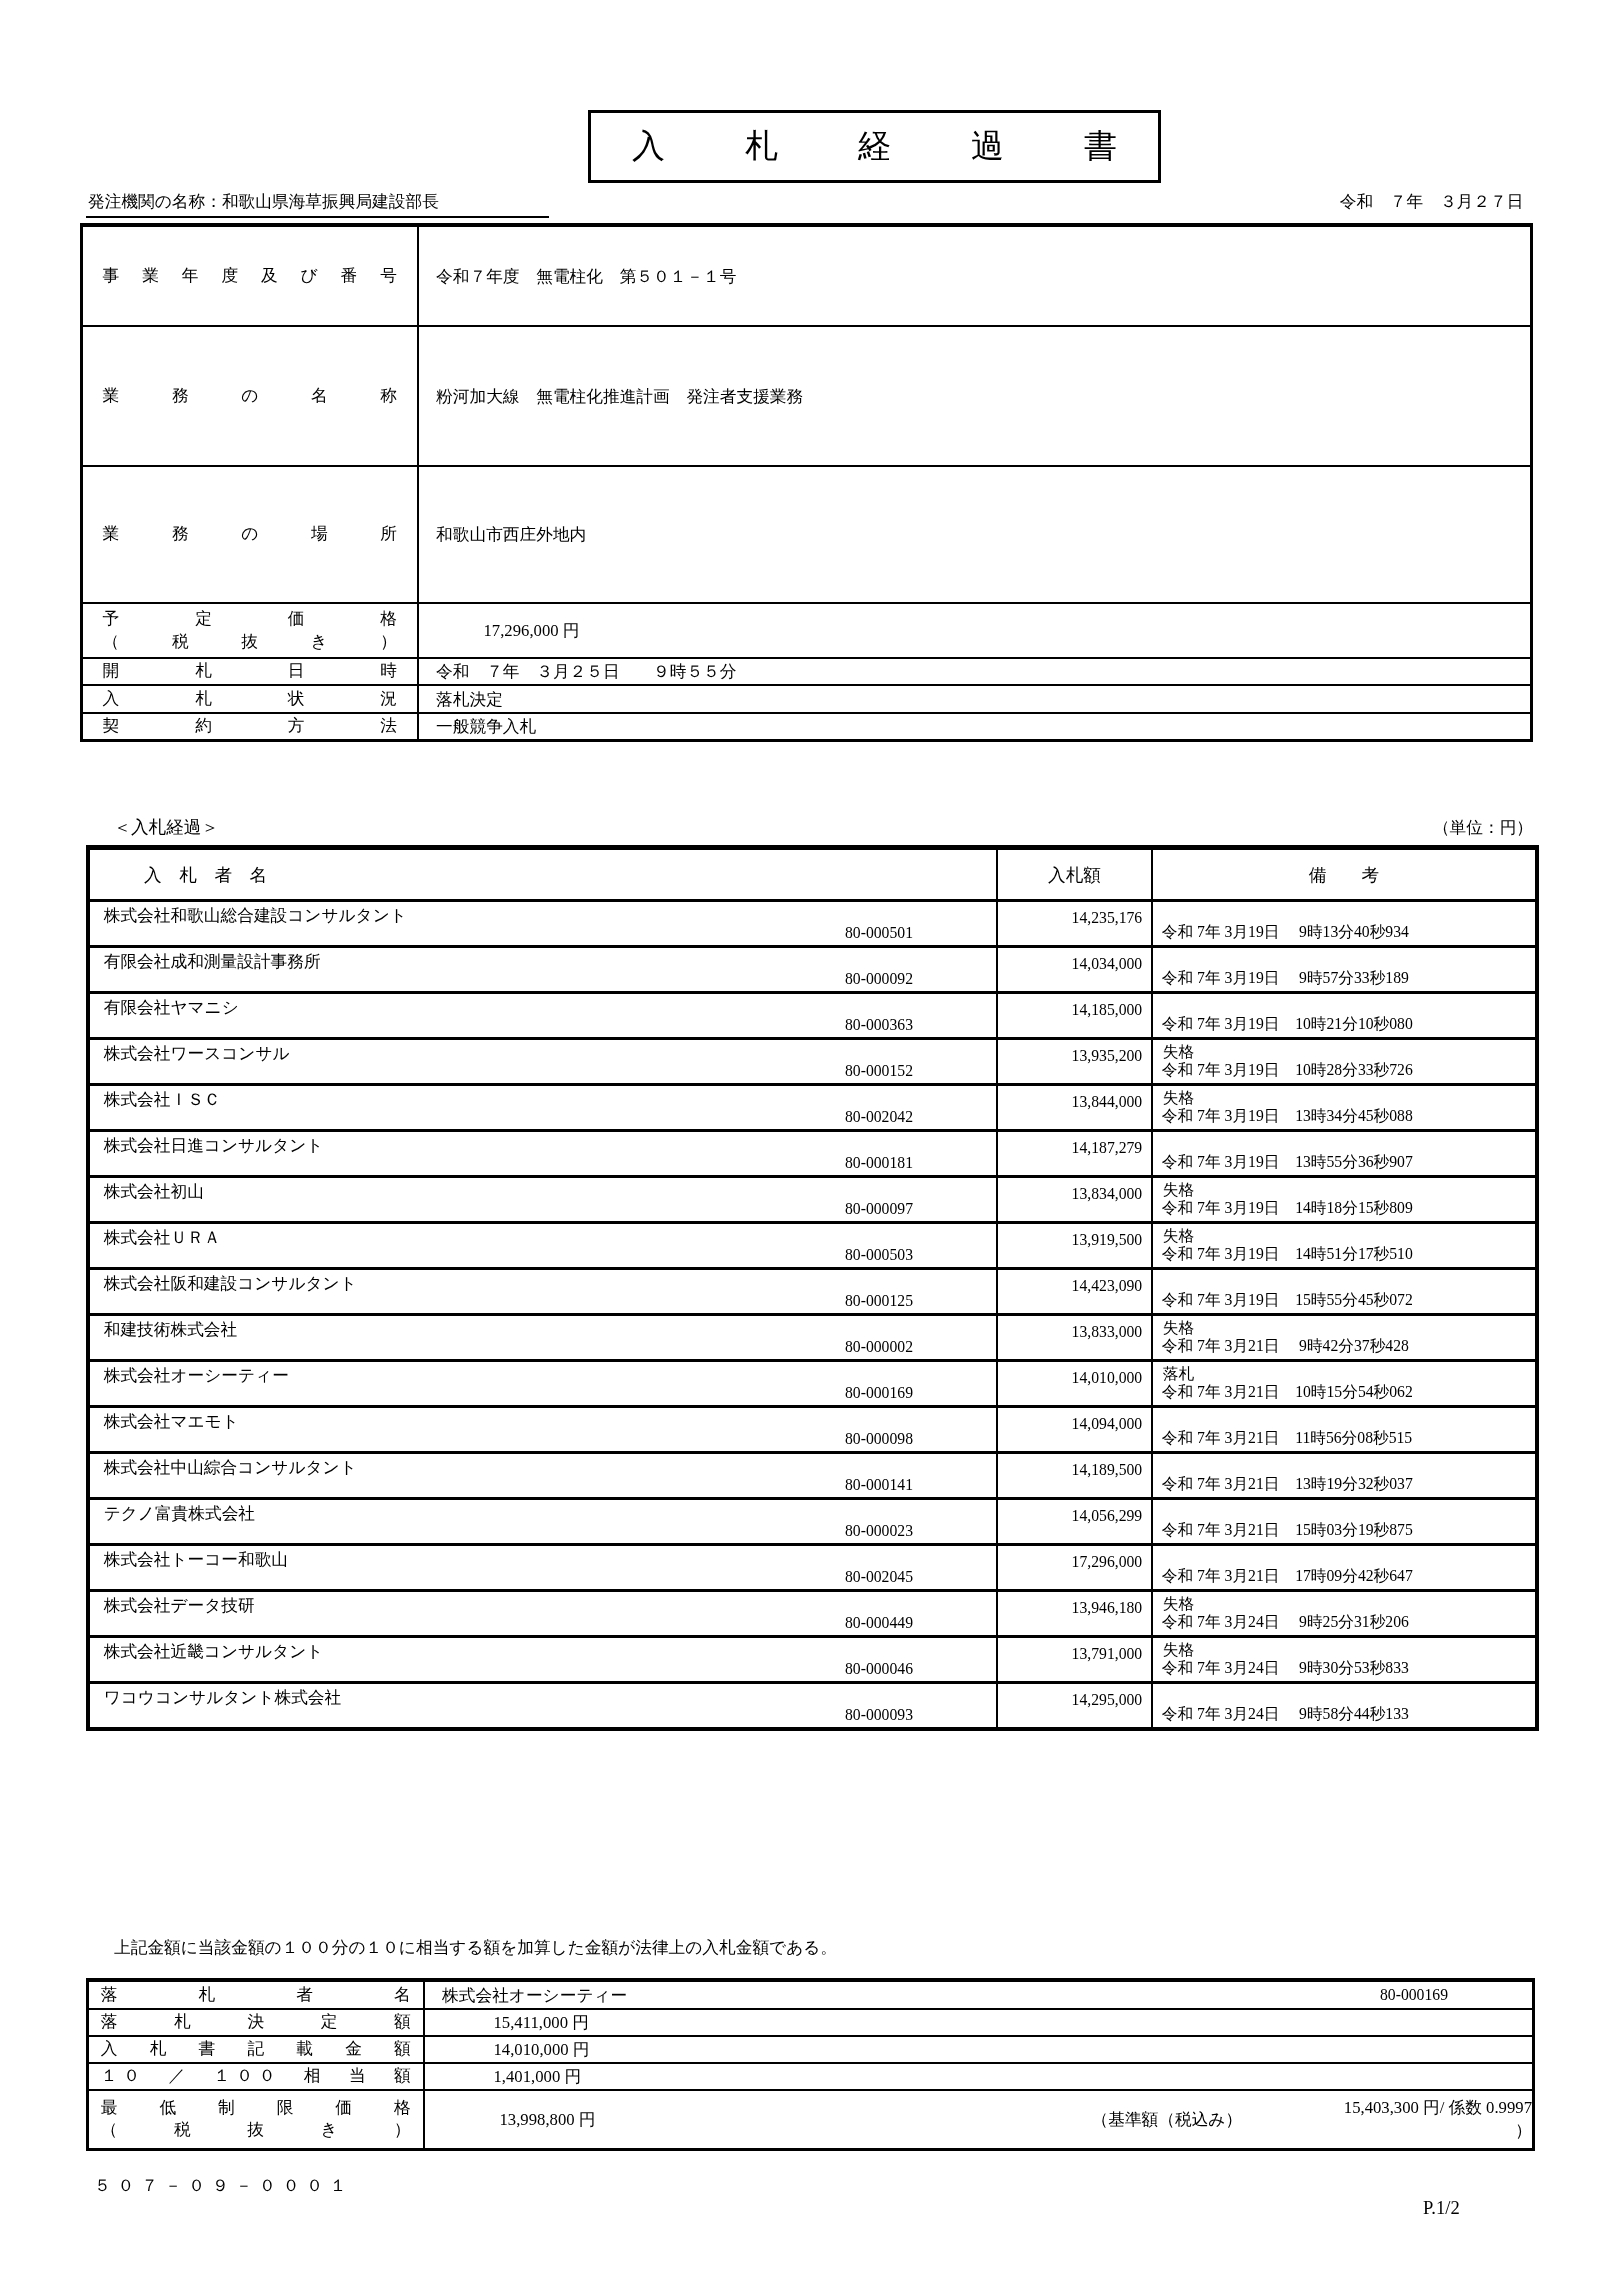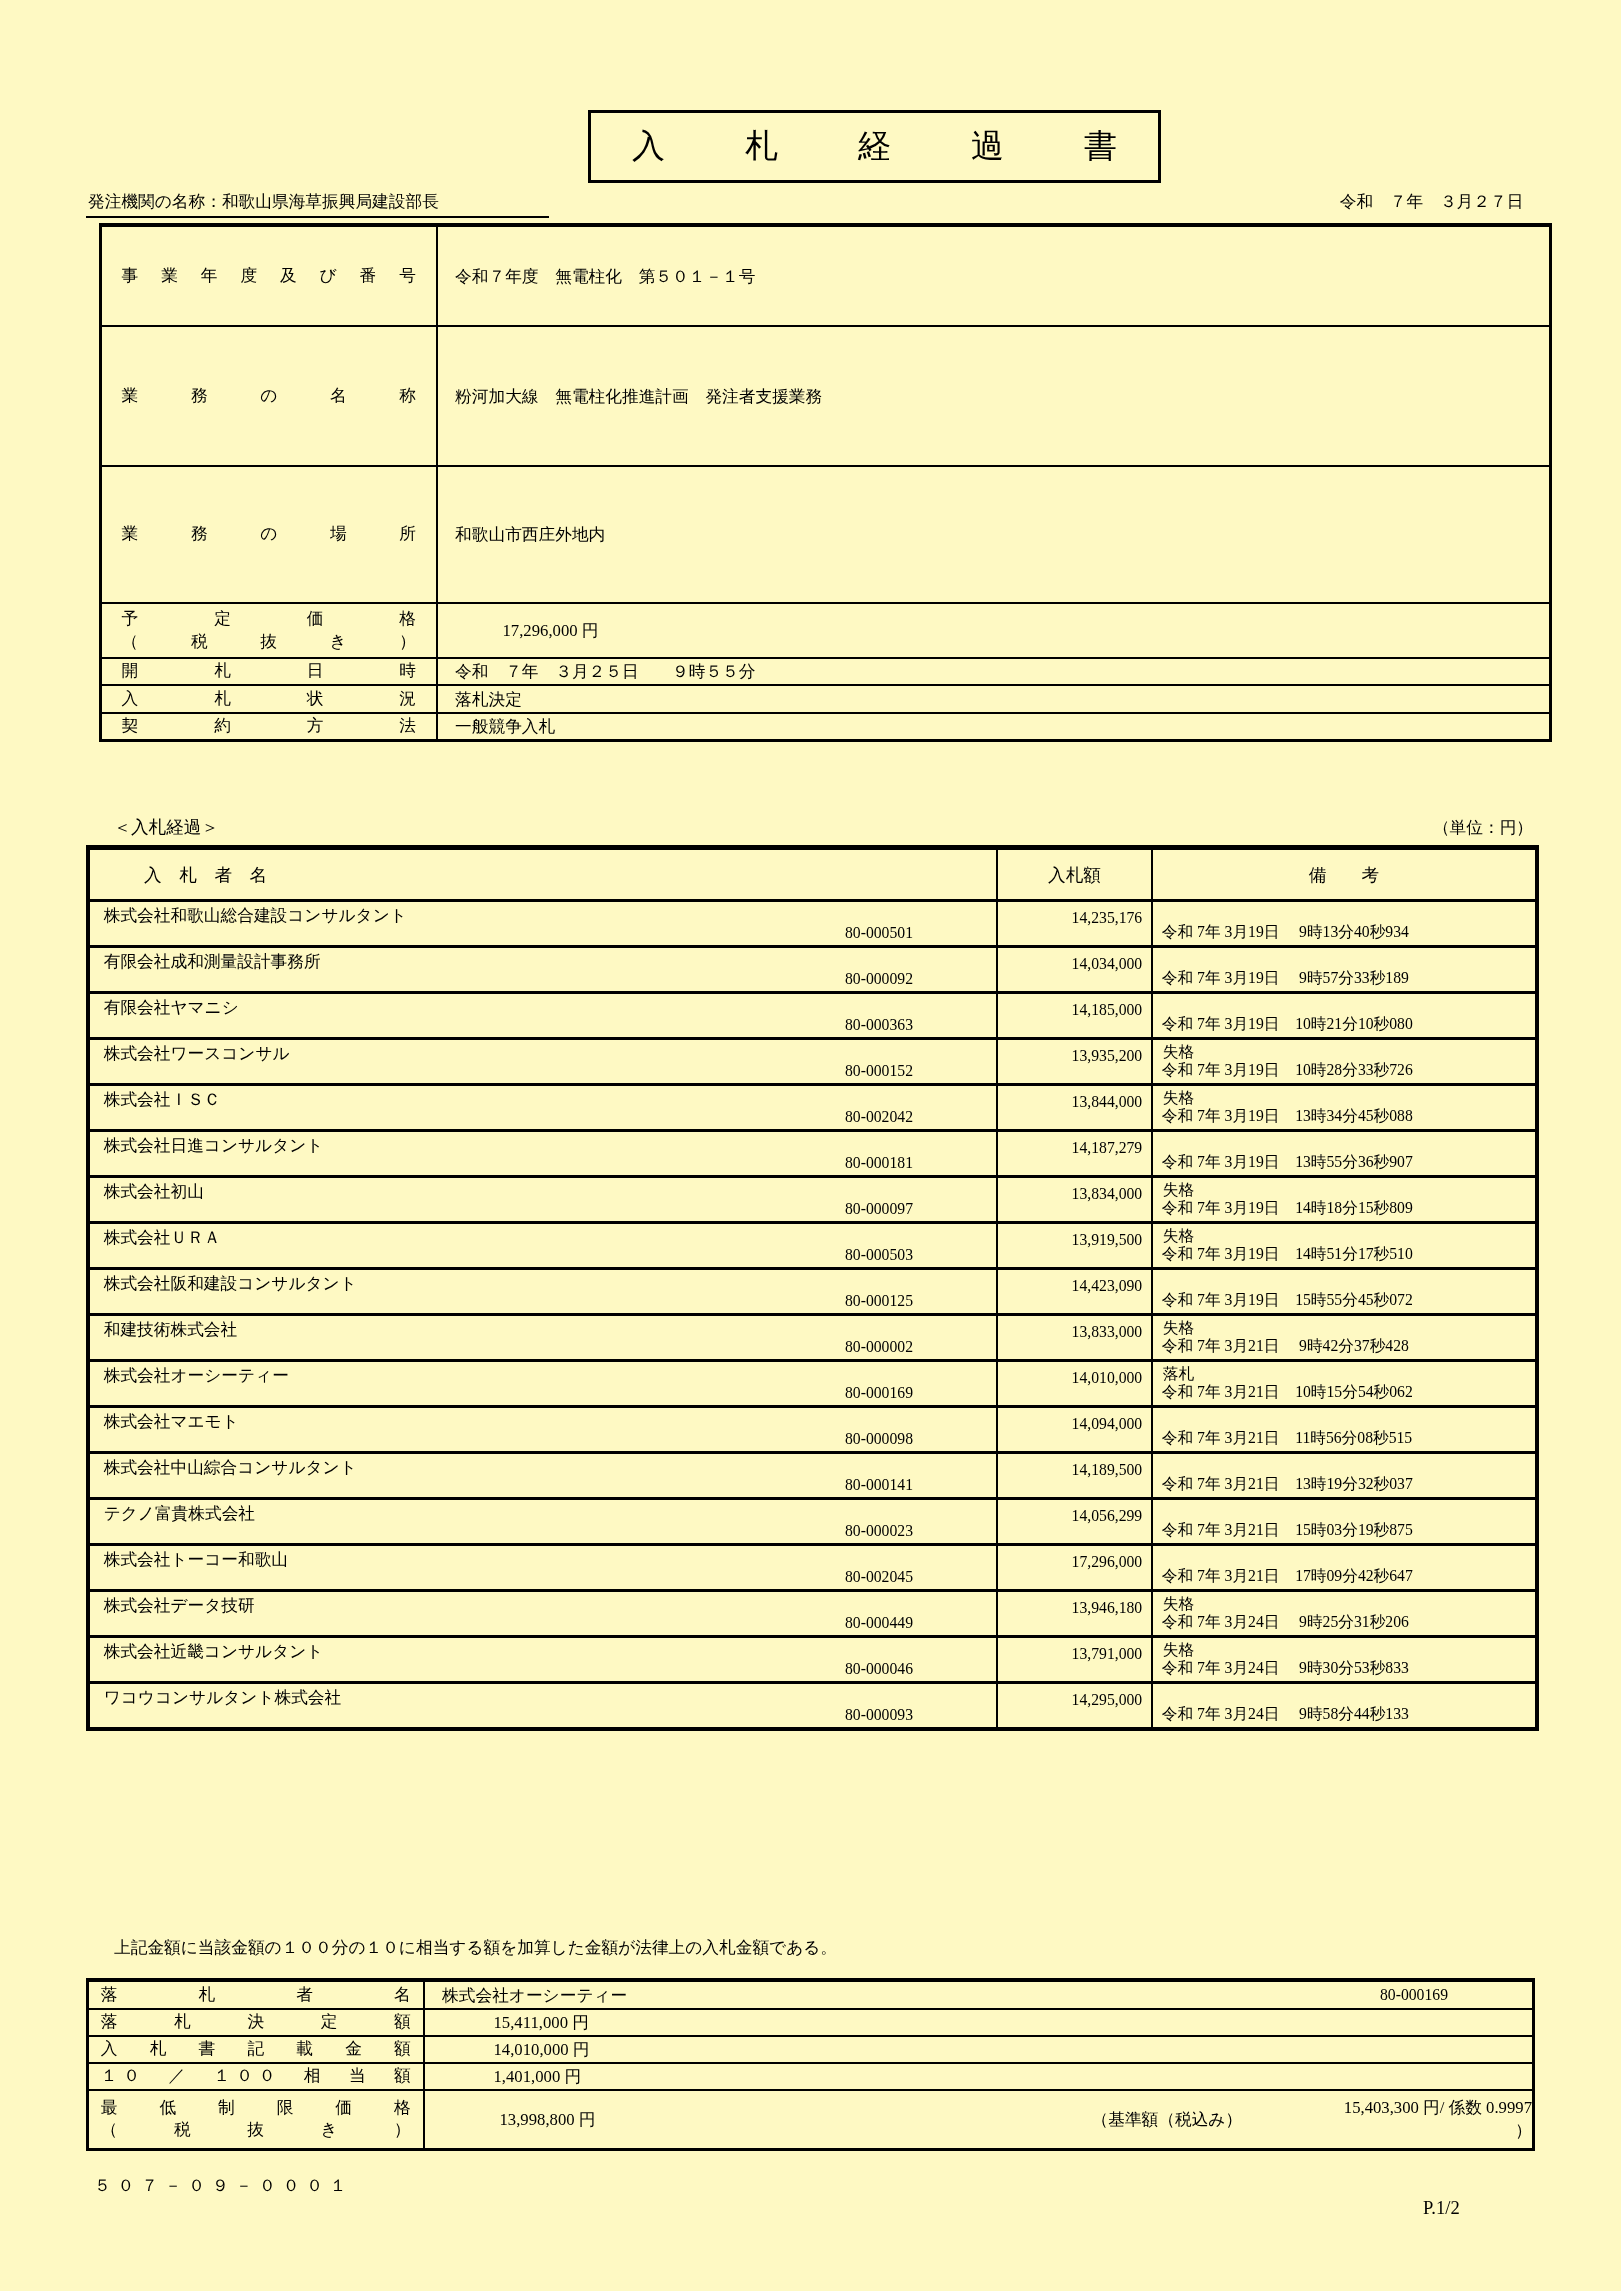--- a/index.html
+++ b/index.html
@@ -1,20 +1,20 @@
 <!DOCTYPE html>
 <html><head>
 <meta charset="utf-8">
 <style>
   html,body{margin:0;padding:0;background:#e8e8e8;}
   .page{
     position:relative;
     width:1621px;height:2292px;
     margin:0 auto;
-    background:#fef9c3;
+    background:#ffffff;
     font-family:"Liberation Serif","DejaVu Serif",serif;
     color:#000;
     overflow:hidden;
   }
   
   .title-box{
     position:absolute;left:588px;top:110px;width:573px;height:73px;
     border:3.9px solid #000;box-sizing:border-box;
     display:flex;align-items:center;
   }
@@ -22,21 +22,21 @@
     display:block;width:100%;padding:0 41px;box-sizing:border-box;
     font-size:33px;line-height:1;
     text-align:justify;text-align-last:justify;
   }
   
   .header-line{position:absolute;left:86px;top:188px;width:1453px;height:29px;font-size:16.7px;}
   .agency{display:inline-block;border-bottom:2px solid #000;padding:2px 110px 2.9px 2px;}
   .docdate{position:absolute;right:15.7px;bottom:3.9px;}
   
   table{border-collapse:collapse;table-layout:fixed;}
-  .info-table{position:absolute;left:99px;top:223px;width:1453px;border:3.9px solid #000;border-top-width:4.9px;}
+  .info-table{position:absolute;left:80px;top:223px;width:1453px;border:3.9px solid #000;border-top-width:4.9px;}
   .info-table td{border:2.9px solid #000;vertical-align:middle;font-size:16.7px;box-sizing:border-box;}
   .info-table td.lab{padding:0 19.6px;}
   .jl{display:block;text-align:justify;text-align-last:justify;line-height:1.35;}
   .info-table td.val{padding-left:17.6px;}
   .val-indent{padding-left:65px !important;}
   
   .section-line{position:absolute;left:86px;top:812px;width:1449px;height:27.4px;font-size:17.6px;}
   .section-label{position:absolute;left:27.4px;bottom:0;}
   .unit-label{position:absolute;right:2px;bottom:0;font-size:16.7px;}
   

